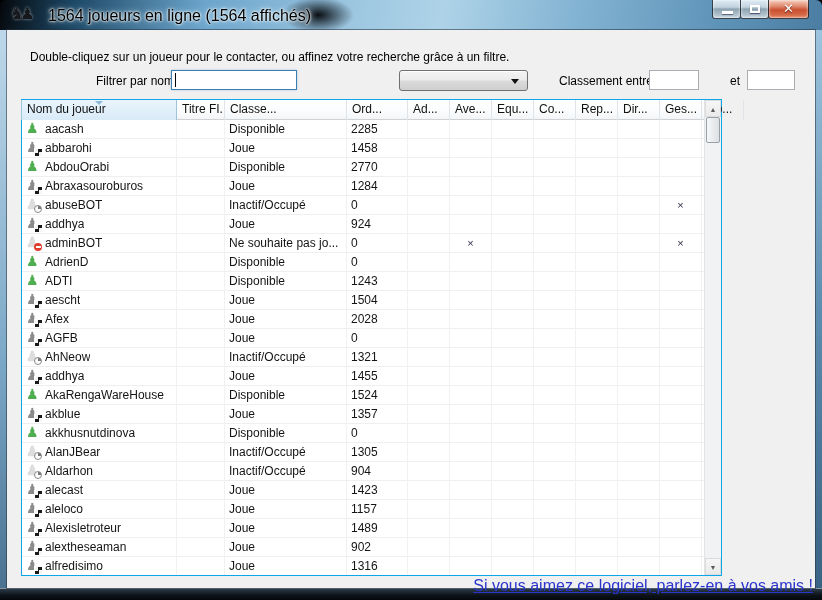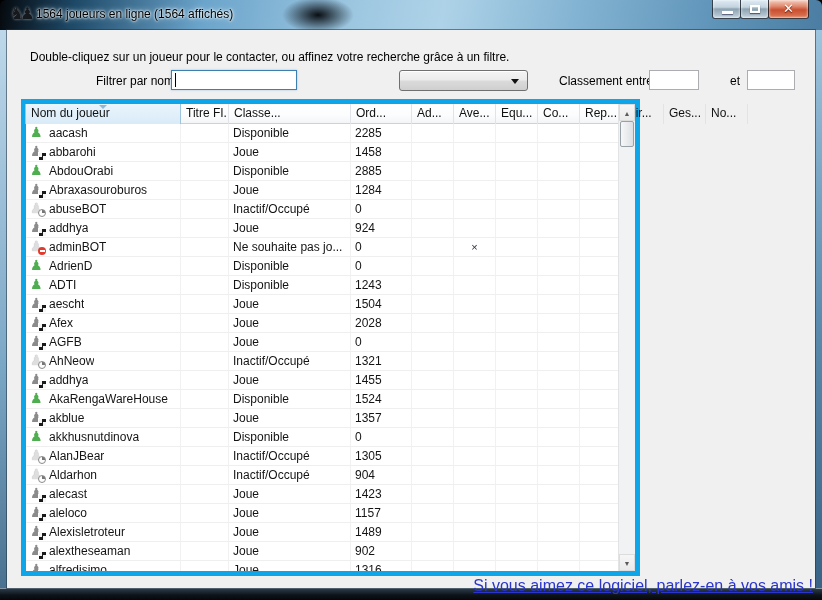--- a/index.html
+++ b/index.html
@@ -15,21 +15,21 @@
     background:linear-gradient(180deg,#bdd8ea,#7ba7c6 60%,#4a7290);}
   .edge-right{position:absolute;right:0;top:30px;bottom:12px;width:7px;
     background:linear-gradient(180deg,#9dc4de,#5d8db0 50%,#3a6385);}
   .edge-bottom{position:absolute;left:0;right:0;bottom:0;height:12px;border-top:1px solid #8899a6;
     background:linear-gradient(180deg,#2b3a47,#0d1319 55%,#05080b);}
 
   
   .titlebar{position:absolute;left:0;top:0;right:0;height:30px;}
   .app-icon{position:absolute;left:10px;top:4px;font-size:16px;color:#15181c;letter-spacing:-4px;
     font-family:"DejaVu Sans",sans-serif;text-shadow:0 0 3px rgba(255,255,255,.6);}
-  .title-text{position:absolute;left:36px;top:7px;font-size:12px;color:#000;white-space:nowrap;
+  .title-text{position:absolute;left:48px;top:7px;font-size:16px;color:#000;white-space:nowrap;
     text-shadow:0 0 6px #d6ecf8,0 0 3px #fff,0 0 2px #fff;}
   .controls{position:absolute;top:0;right:13px;height:20px;display:flex;}
   .ctl{height:19px;border:1px solid rgba(15,25,35,.8);border-top:none;border-radius:0 0 3px 3px;
     position:relative;margin-left:-1px;box-shadow:inset 0 0 3px rgba(255,255,255,.8);}
   .ctl-min,.ctl-max{width:29px;background:linear-gradient(#dceaf4 0%,#c3d3de 40%,#8da2b0 50%,#b8c9d4 90%,#cfdde6);}
   .ctl-close{width:41px;background:linear-gradient(#f5cdbd 0%,#e08a70 35%,#c94f30 55%,#d8704e 90%,#e89a7e);}
   .glyph-min{position:absolute;left:9px;top:11px;width:11px;height:3px;background:#fff;box-shadow:0 1px 1px rgba(0,0,40,.5);}
   .glyph-max{position:absolute;left:9px;top:5px;width:10px;height:8px;border:2px solid #fff;box-shadow:0 1px 1px rgba(0,0,40,.5);}
   .glyph-close{position:absolute;left:0;right:0;top:1px;text-align:center;color:#fff;font-size:13px;font-weight:bold;
     text-shadow:0 1px 1px rgba(60,10,0,.8);font-family:"DejaVu Sans",sans-serif;}
@@ -44,21 +44,21 @@
   .tinput{position:absolute;top:40px;height:20px;background:#fff;border:1px solid #abadb3;font-size:12px;padding:2px 3px;}
   .inp-name{left:164px;width:126px;border:1px solid #3c7fb1;box-shadow:0 0 2px rgba(90,150,200,.5);}
   .caret{position:absolute;left:168px;top:43px;width:1px;height:14px;background:#000;}
   .inp-rmin{left:642px;width:50px;} .inp-rmax{left:740px;width:48px;}
   .dropdown{position:absolute;left:392px;top:40px;width:129px;height:21px;border:1px solid #707070;border-radius:3px;
     background:linear-gradient(#f4f4f4,#ececec 45%,#dadada 55%,#cfcfcf);box-shadow:inset 0 1px 0 #fff;}
   .dd-arrow{position:absolute;right:8px;top:8px;width:0;height:0;
     border-left:4px solid transparent;border-right:4px solid transparent;border-top:5px solid #111;}
 
   
-  .table{position:absolute;left:14px;top:69px;width:619px;height:477px;background:#fff;border:5px solid #0ea5e9;}
+  .table{position:absolute;left:14px;top:69px;width:701px;height:477px;background:#fff;border:1px solid #0ea5e9;}
   .grid-cols{display:grid;grid-template-columns:155px 48px 122px 61px 42px 42px 42px 42px 42px 42px 42px 42px 40px;}
   .thead{position:absolute;left:0;top:0;right:17px;height:20px;background:linear-gradient(#ffffff,#fbfcfd 60%,#f3f5f7);
     border-bottom:1px solid #cdd2d6;}
   .hcell{position:relative;height:20px;line-height:19px;padding:0 5px;white-space:nowrap;overflow:hidden;
     border-right:1px solid #e0e4e8;color:#111;}
   .hcell.sorted{background:linear-gradient(#eaf5fd,#d9ebf8);border-right:1px solid #9dc3dd;border-left:1px solid #9dc3dd;margin-left:-1px;}
   .sort-arrow{position:absolute;left:50%;top:1px;margin-left:-4px;width:0;height:0;
     border-left:4px solid transparent;border-right:4px solid transparent;border-top:4px solid #8fb8d4;}
   .tbody{position:absolute;left:0;top:20px;right:17px;bottom:0;overflow:hidden;}
   .trow{height:19px;}
@@ -195,21 +195,21 @@
           </div>
           <div class="trow grid-cols">
             <div class="cell name-cell">
               <span class="picon pawn-available">
                 <span class="pawn">♟</span>
               </span>
               <span class="pname">AbdouOrabi</span>
             </div>
             <div class="cell"></div>
             <div class="cell">Disponible</div>
-            <div class="cell">2885</div>
+            <div class="cell">2770</div>
             <div class="cell mark"></div>
             <div class="cell mark"></div>
             <div class="cell mark"></div>
             <div class="cell mark"></div>
             <div class="cell mark"></div>
             <div class="cell mark"></div>
             <div class="cell mark"></div>
             <div class="cell mark"></div>
             <div class="cell mark"></div>
           </div>

